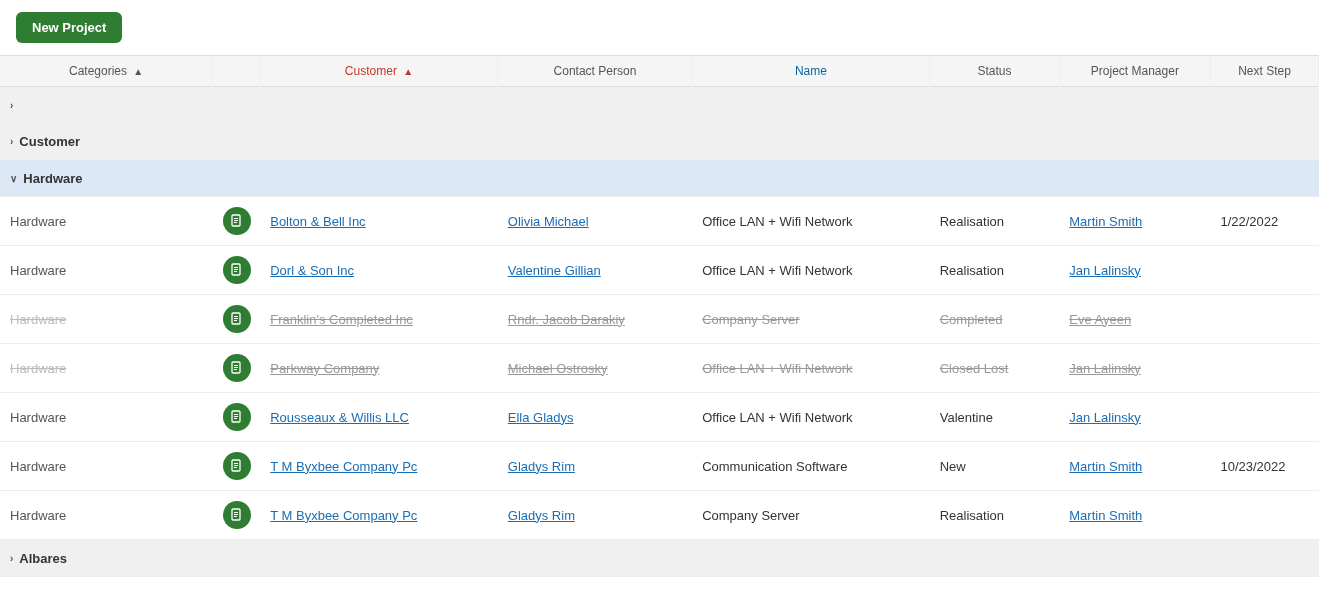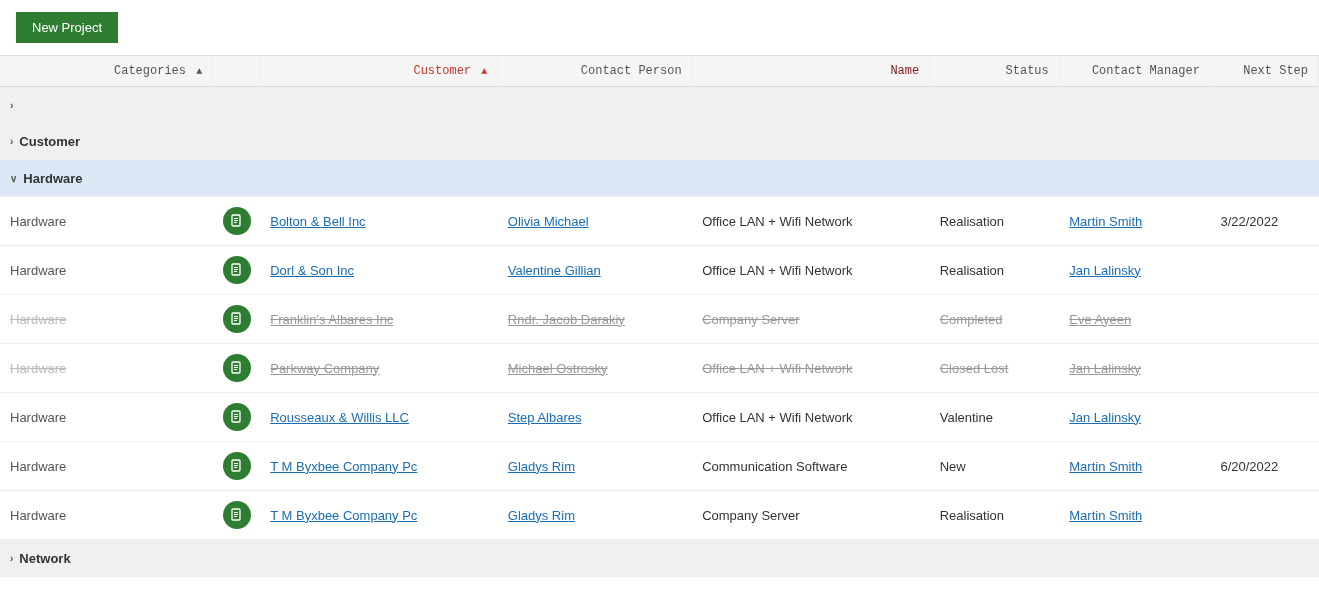--- a/index.html
+++ b/index.html
@@ -10,45 +10,44 @@
       background: #fff;
       border-bottom: 1px solid #ddd;
     }
 
     .new-project-btn {
       background: #2e7d32;
       color: #fff;
       border: none;
       padding: 8px 16px;
       font-size: 13px;
-      font-weight: normal;
+      font-weight: bold;
       cursor: pointer;
-      border-radius: 0;
+      border-radius: 6px;
     }
 
     .main-table {
       width: 100%;
       border-collapse: collapse;
       table-layout: fixed;
     }
 
     .main-table thead tr {
       background: #f5f5f5;
       border-bottom: 1px solid #ddd;
     }
 
     .main-table thead th {
       padding: 8px 10px;
-      text-align: right;
+      text-align: center;
       font-weight: normal;
       font-size: 12px;
       color: #555;
       border-right: 1px solid #eee;
       white-space: nowrap;
-      font-family: Liberation Mono, monospace;
     }
 
     .main-table thead th.sorted {
       color: #c0392b;
     }
 
     .col-categories { width: 197px; }
     .col-icon { width: 44px; }
     .col-customer { width: 220px; }
     .col-contact { width: 180px; }
@@ -150,27 +149,27 @@
       </th>
       <th class="col-icon"></th>
       <th class="col-customer sorted">
         <span style="color:#c0392b;">Customer</span>
         <span class="sort-arrow" style="color:#c0392b;">▲</span>
       </th>
       <th class="col-contact">
         <span>Contact Person</span>
       </th>
       <th class="col-name">
-        <span style="color:#7f1d1d;">Name</span>
+        <span style="color:#0369a1;">Name</span>
       </th>
       <th class="col-status">
         <span>Status</span>
       </th>
       <th class="col-manager">
-        <span>Contact Manager</span>
+        <span>Project Manager</span>
       </th>
       <th class="col-nextstep">
         <span>Next Step</span>
       </th>
     </tr>
   </thead>
   <tbody id="table-body">
   <tr class="group-row">
         <td colspan="8"><span class="group-chevron">›</span></td>
       </tr>
@@ -194,21 +193,21 @@
               <line x1="4" y1="4.5" x2="8" y2="4.5" stroke="white" stroke-width="1"></line>
               <line x1="4" y1="6.5" x2="8" y2="6.5" stroke="white" stroke-width="1"></line>
               <line x1="4" y1="8.5" x2="7" y2="8.5" stroke="white" stroke-width="1"></line>
             </svg>
           </span></td>
         <td><a class="link" href="#">Bolton &amp; Bell Inc</a></td>
         <td><a class="link" href="#">Olivia Michael</a></td>
         <td><span class="">Office LAN + Wifi Network</span></td>
         <td><span class="">Realisation</span></td>
         <td><a class="link" href="#">Martin Smith</a></td>
-        <td>3/22/2022</td>
+        <td>1/22/2022</td>
       </tr>
       <tr>
         <td><span class="cat-label">Hardware</span></td>
         <td><span class="icon-circle">
             <svg width="14" height="14" viewBox="0 0 14 14" fill="none">
               <rect x="2" y="1" width="8" height="11" rx="1" stroke="white" stroke-width="1.3" fill="none"></rect>
               <line x1="4" y1="4.5" x2="8" y2="4.5" stroke="white" stroke-width="1"></line>
               <line x1="4" y1="6.5" x2="8" y2="6.5" stroke="white" stroke-width="1"></line>
               <line x1="4" y1="8.5" x2="7" y2="8.5" stroke="white" stroke-width="1"></line>
             </svg>
@@ -223,21 +222,21 @@
       <tr>
         <td><span class="cat-label strikethrough">Hardware</span></td>
         <td><span class="icon-circle">
             <svg width="14" height="14" viewBox="0 0 14 14" fill="none">
               <rect x="2" y="1" width="8" height="11" rx="1" stroke="white" stroke-width="1.3" fill="none"></rect>
               <line x1="4" y1="4.5" x2="8" y2="4.5" stroke="white" stroke-width="1"></line>
               <line x1="4" y1="6.5" x2="8" y2="6.5" stroke="white" stroke-width="1"></line>
               <line x1="4" y1="8.5" x2="7" y2="8.5" stroke="white" stroke-width="1"></line>
             </svg>
           </span></td>
-        <td><a class="link strikethrough" href="#">Franklin's Albares Inc</a></td>
+        <td><a class="link strikethrough" href="#">Franklin's Completed Inc</a></td>
         <td><a class="link strikethrough" href="#">Rndr. Jacob Darakiy</a></td>
         <td><span class="strikethrough">Company Server</span></td>
         <td><span class="strikethrough">Completed</span></td>
         <td><a class="link strikethrough" href="#">Eve Ayeen</a></td>
         <td></td>
       </tr>
       <tr>
         <td><span class="cat-label strikethrough">Hardware</span></td>
         <td><span class="icon-circle">
             <svg width="14" height="14" viewBox="0 0 14 14" fill="none">
@@ -258,42 +257,42 @@
         <td><span class="cat-label">Hardware</span></td>
         <td><span class="icon-circle">
             <svg width="14" height="14" viewBox="0 0 14 14" fill="none">
               <rect x="2" y="1" width="8" height="11" rx="1" stroke="white" stroke-width="1.3" fill="none"></rect>
               <line x1="4" y1="4.5" x2="8" y2="4.5" stroke="white" stroke-width="1"></line>
               <line x1="4" y1="6.5" x2="8" y2="6.5" stroke="white" stroke-width="1"></line>
               <line x1="4" y1="8.5" x2="7" y2="8.5" stroke="white" stroke-width="1"></line>
             </svg>
           </span></td>
         <td><a class="link" href="#">Rousseaux &amp; Willis LLC</a></td>
-        <td><a class="link" href="#">Step Albares</a></td>
+        <td><a class="link" href="#">Ella Gladys</a></td>
         <td><span class="">Office LAN + Wifi Network</span></td>
         <td><span class="">Valentine</span></td>
         <td><a class="link" href="#">Jan Lalinsky</a></td>
         <td></td>
       </tr>
       <tr>
         <td><span class="cat-label">Hardware</span></td>
         <td><span class="icon-circle">
             <svg width="14" height="14" viewBox="0 0 14 14" fill="none">
               <rect x="2" y="1" width="8" height="11" rx="1" stroke="white" stroke-width="1.3" fill="none"></rect>
               <line x1="4" y1="4.5" x2="8" y2="4.5" stroke="white" stroke-width="1"></line>
               <line x1="4" y1="6.5" x2="8" y2="6.5" stroke="white" stroke-width="1"></line>
               <line x1="4" y1="8.5" x2="7" y2="8.5" stroke="white" stroke-width="1"></line>
             </svg>
           </span></td>
         <td><a class="link" href="#">T M Byxbee Company Pc</a></td>
         <td><a class="link" href="#">Gladys Rim</a></td>
         <td><span class="">Communication Software</span></td>
         <td><span class="">New</span></td>
         <td><a class="link" href="#">Martin Smith</a></td>
-        <td>6/20/2022</td>
+        <td>10/23/2022</td>
       </tr>
       <tr>
         <td><span class="cat-label">Hardware</span></td>
         <td><span class="icon-circle">
             <svg width="14" height="14" viewBox="0 0 14 14" fill="none">
               <rect x="2" y="1" width="8" height="11" rx="1" stroke="white" stroke-width="1.3" fill="none"></rect>
               <line x1="4" y1="4.5" x2="8" y2="4.5" stroke="white" stroke-width="1"></line>
               <line x1="4" y1="6.5" x2="8" y2="6.5" stroke="white" stroke-width="1"></line>
               <line x1="4" y1="8.5" x2="7" y2="8.5" stroke="white" stroke-width="1"></line>
             </svg>
@@ -301,17 +300,17 @@
         <td><a class="link" href="#">T M Byxbee Company Pc</a></td>
         <td><a class="link" href="#">Gladys Rim</a></td>
         <td><span class="">Company Server</span></td>
         <td><span class="">Realisation</span></td>
         <td><a class="link" href="#">Martin Smith</a></td>
         <td></td>
       </tr>
       <tr class="group-row">
         <td colspan="8"><span class="group-toggle">
             <span class="group-chevron">›</span>
-            <span>Network</span>
+            <span>Albares</span>
           </span></td>
       </tr>
     </tbody>
 </table>
 
 </body></html>

